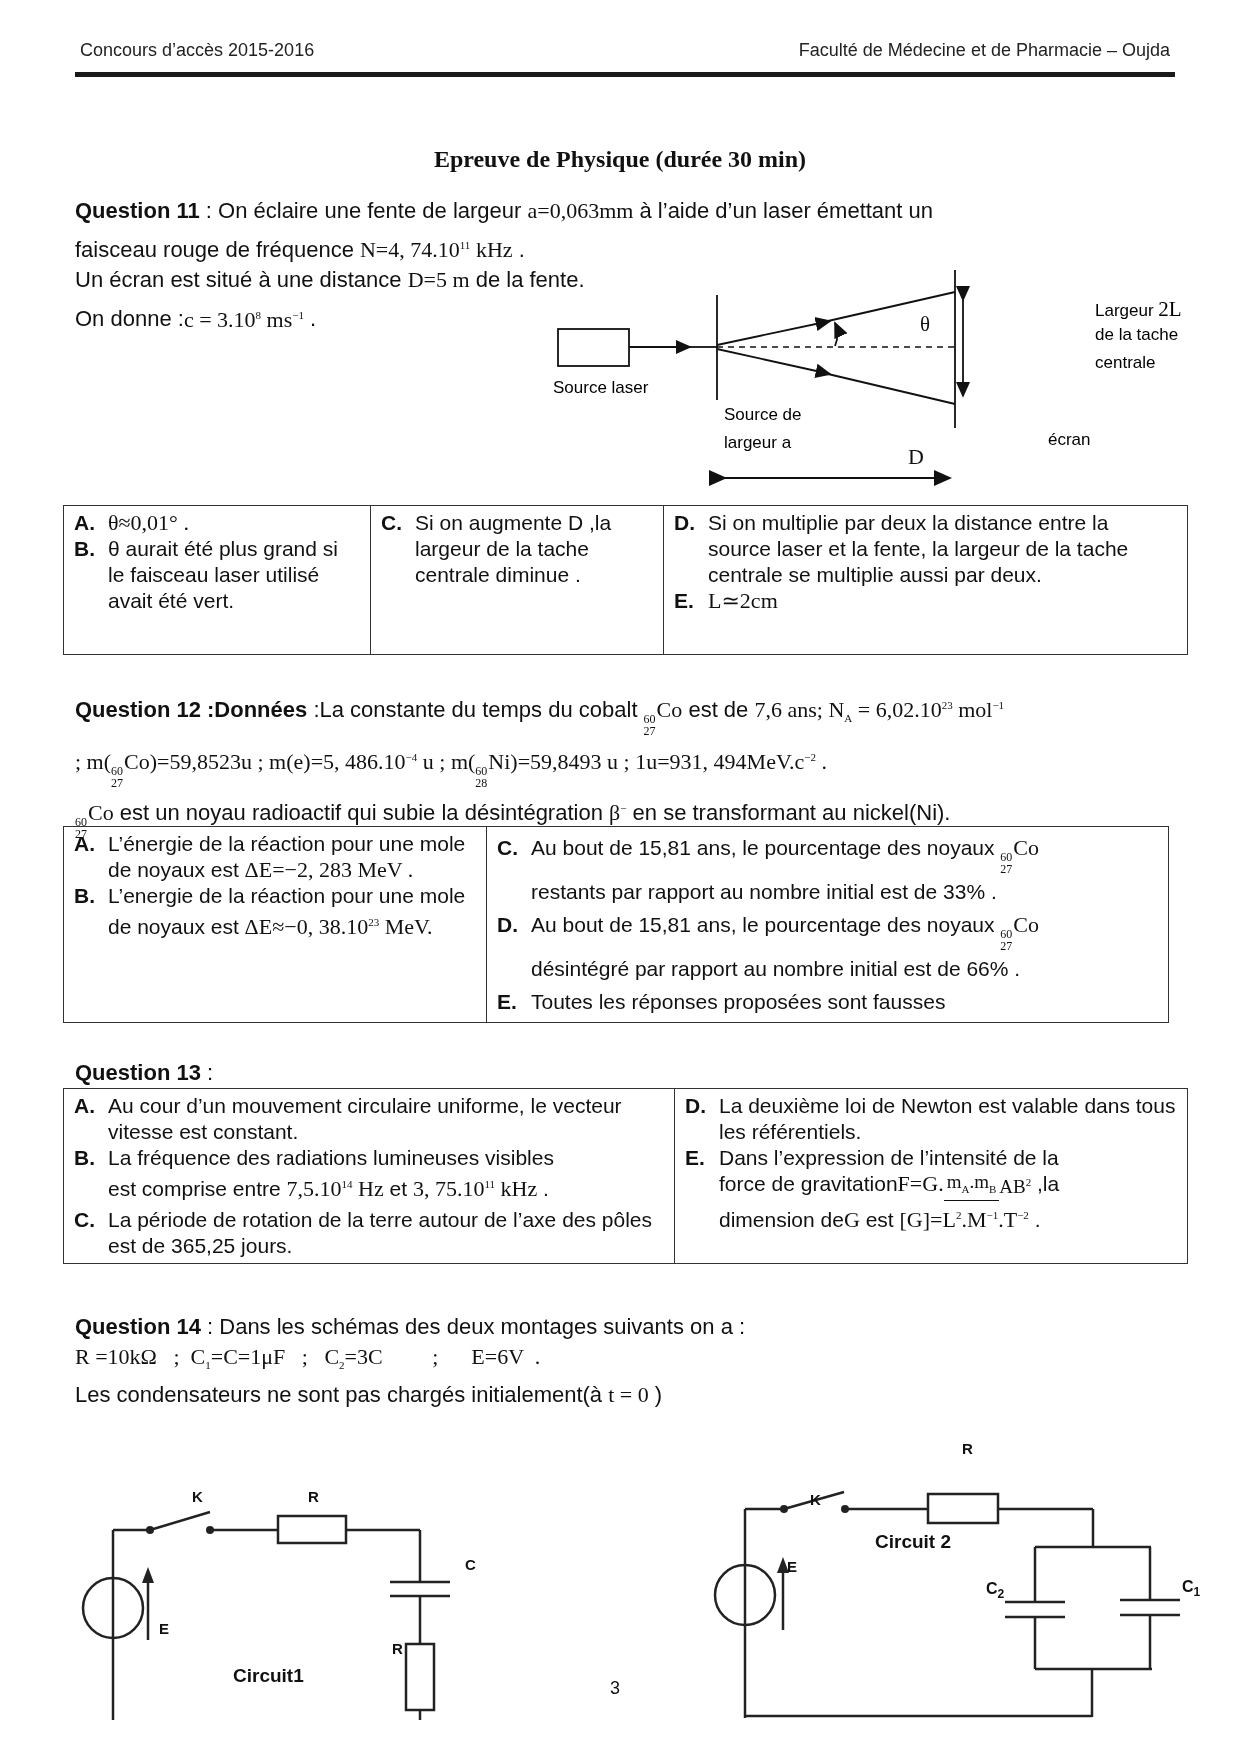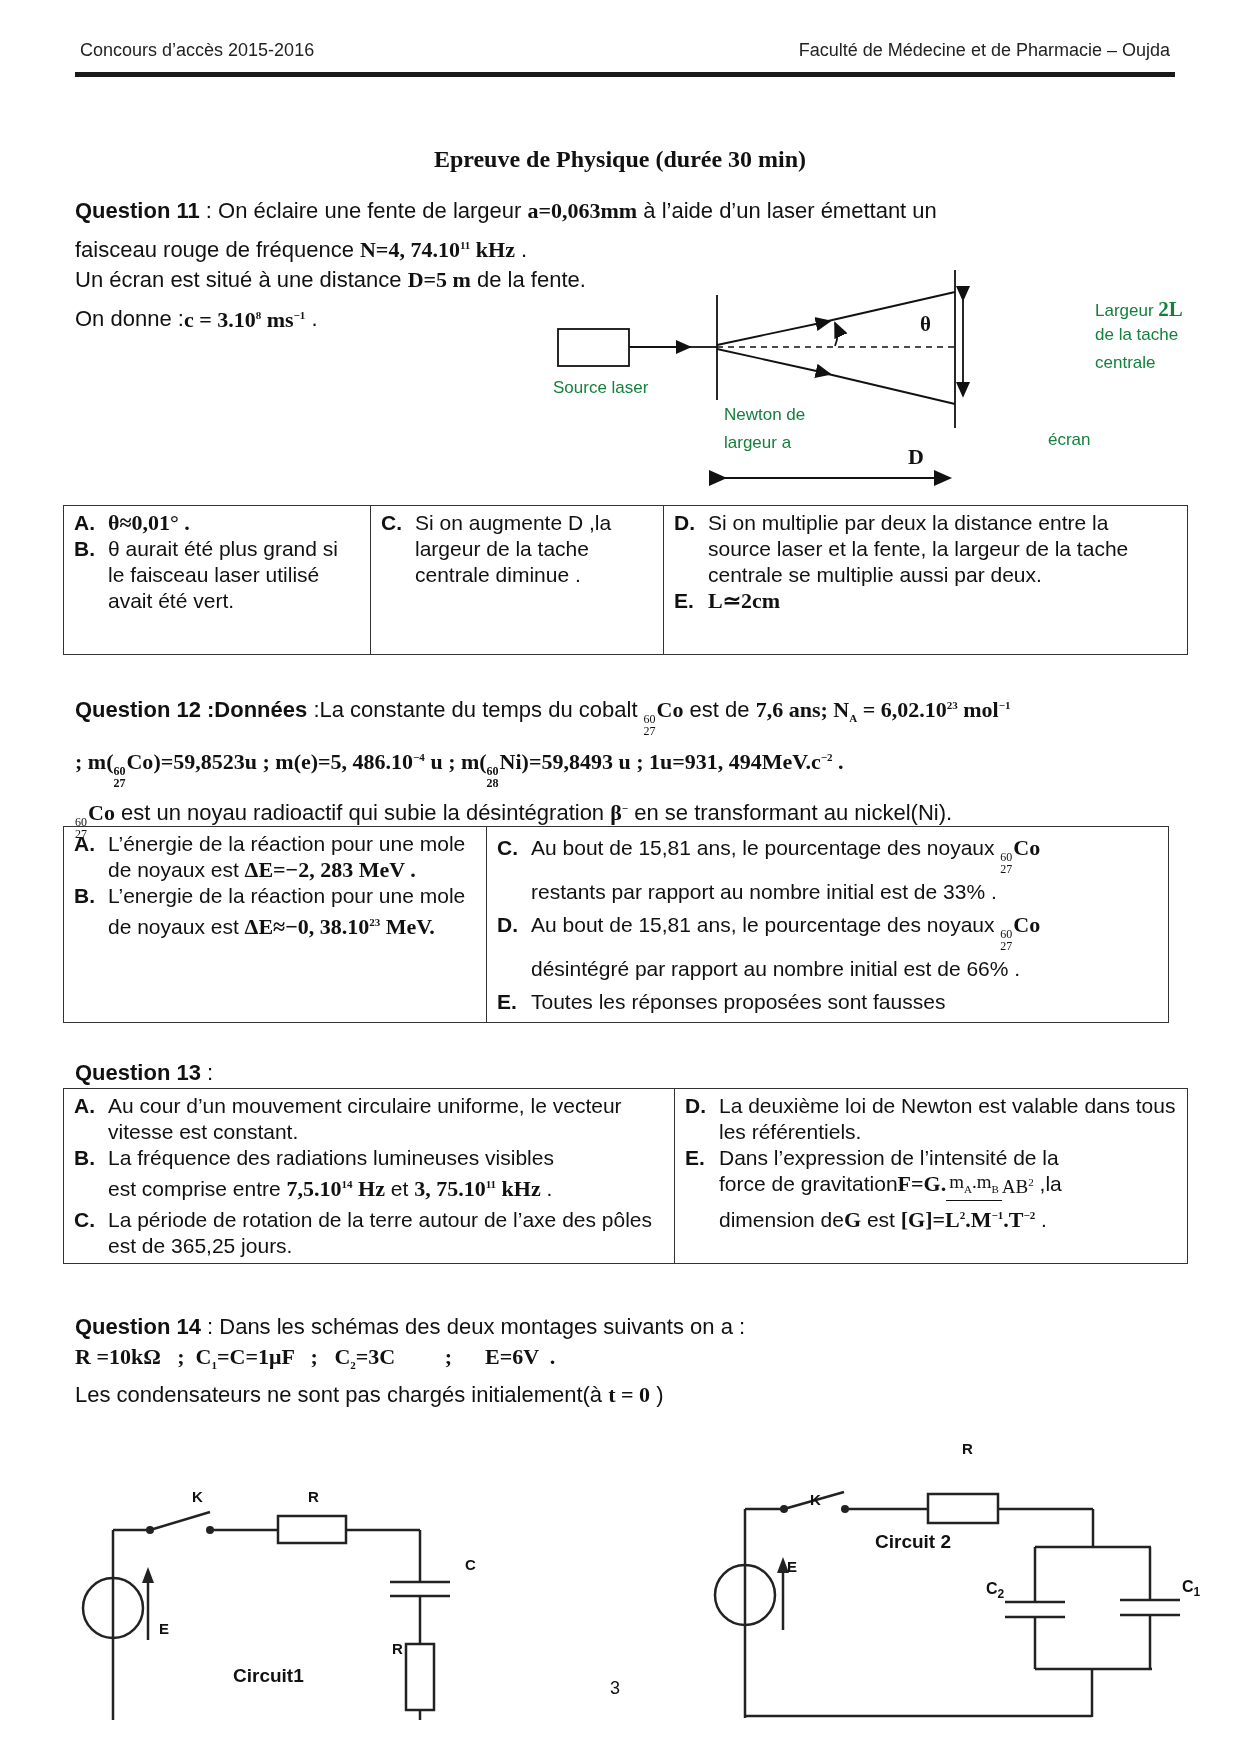--- a/index.html
+++ b/index.html
@@ -6,31 +6,31 @@
   body { width: 1240px; height: 1754px; position: relative; overflow: hidden; color: #111; }
   .abs { position: absolute; }
 
   .hdr { font-family: "Liberation Sans", sans-serif; font-size: 18px; color: #222; }
   .hdr-rule { left: 75px; top: 72px; width: 1100px; height: 5px; background: #1a1a1a; }
 
   .title { font-family: "Liberation Serif", serif; font-weight: bold; font-size: 24px; left: 0; width: 1240px; text-align: center; top: 146px; }
 
   .para { font-family: "Liberation Sans", sans-serif; font-size: 22px; line-height: 34px; }
   .para b { font-weight: bold; }
-  .m { font-family: "Liberation Serif", serif; font-size: 22px; font-weight: bold; }
+  .m { font-family: "Liberation Serif", serif; font-size: 22px; }
   sup, sub { font-size: 11px; }
   .iso { display: inline-flex; flex-direction: column; vertical-align: -6px; font-family: "Liberation Serif", serif; font-size: 12px; line-height: 12px; text-align: right; margin-right: 1px; }
 
   table.opts { position: absolute; border-collapse: collapse; font-family: "Liberation Sans", sans-serif; font-size: 21px; line-height: 26px; }
   table.opts td { border: 1.5px solid #333; vertical-align: top; padding: 4px 10px 4px 10px; }
   .opt { display: flex; }
   .opt .lab { font-weight: bold; width: 34px; flex: none; }
   .opt .txt { flex: 1; }
 
-  .dlabel { font-family: "Liberation Sans", sans-serif; font-size: 17px; color: #15803d; }
+  .dlabel { font-family: "Liberation Sans", sans-serif; font-size: 17px; color: #000000; }
   .clabel { font-family: "Liberation Sans", sans-serif; font-size: 15px; font-weight: bold; }
   .ctitle { font-family: "Liberation Sans", sans-serif; font-size: 19px; font-weight: bold; }
   .page-num { font-family: "Liberation Sans", sans-serif; font-size: 18px; left: 610px; top: 1678px; }
 </style>
 </head>
 <body>
 
 <div class="abs hdr" style="left:80px; top:40px;">Concours d’accès 2015-2016</div>
 <div class="abs hdr" style="right:70px; top:40px;">Faculté de Médecine et de Pharmacie – Oujda</div>
 <div class="abs hdr-rule"></div>
@@ -58,21 +58,21 @@
   <line x1="177" y1="85" x2="290" y2="61" stroke="#111" stroke-width="1.8" marker-end="url(#arr)"></line>
   <line x1="288" y1="61" x2="415" y2="32" stroke="#111" stroke-width="1.8"></line>
   <line x1="177" y1="89" x2="290" y2="114" stroke="#111" stroke-width="1.8" marker-end="url(#arr)"></line>
   <line x1="288" y1="114" x2="415" y2="144" stroke="#111" stroke-width="1.8"></line>
   <path d="M295,86 Q300,74 295,63" fill="none" stroke="#111" stroke-width="1.8" marker-end="url(#arr)"></path>
   <line x1="415" y1="10" x2="415" y2="168" stroke="#111" stroke-width="1.8"></line>
   <line x1="423" y1="40" x2="423" y2="136" stroke="#111" stroke-width="1.8" marker-start="url(#arr)" marker-end="url(#arr)"></line>
   <line x1="185" y1="218" x2="410" y2="218" stroke="#111" stroke-width="2" marker-start="url(#arr)" marker-end="url(#arr)"></line>
 </svg>
 <div class="abs dlabel" style="left:553px; top:378px;">Source laser</div>
-<div class="abs dlabel" style="left:724px; top:405px;">Newton de</div>
+<div class="abs dlabel" style="left:724px; top:405px;">Source de</div>
 <div class="abs dlabel" style="left:724px; top:433px;">largeur a</div>
 <div class="abs m" style="left:920px; top:312px; font-size:21px;">θ</div>
 <div class="abs m" style="left:908px; top:444px; font-size:22px;">D</div>
 <div class="abs dlabel" style="left:1048px; top:430px;">écran</div>
 <div class="abs dlabel" style="left:1095px; top:297px;"><span>Largeur </span><span class="m" style="font-size:21px;">2L</span></div>
 <div class="abs dlabel" style="left:1095px; top:325px;">de la tache</div>
 <div class="abs dlabel" style="left:1095px; top:353px;">centrale</div>
 
 <table class="opts" style="left:63px; top:505px; width:1125px; height:150px;">
   <tbody>

